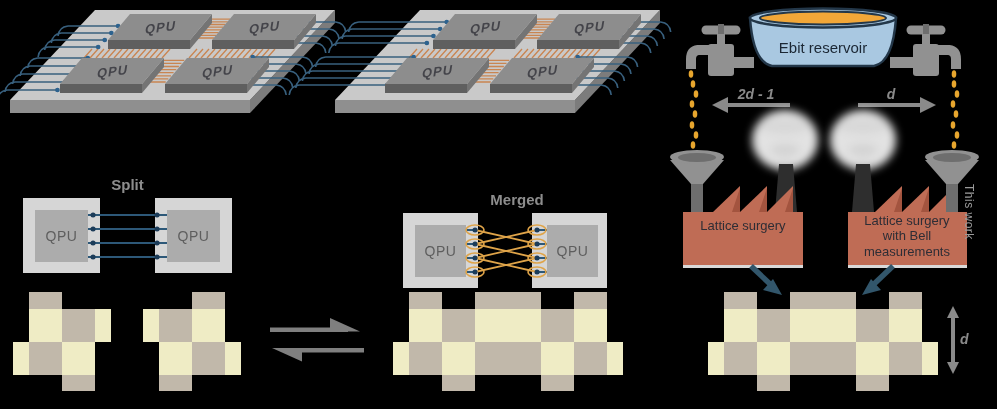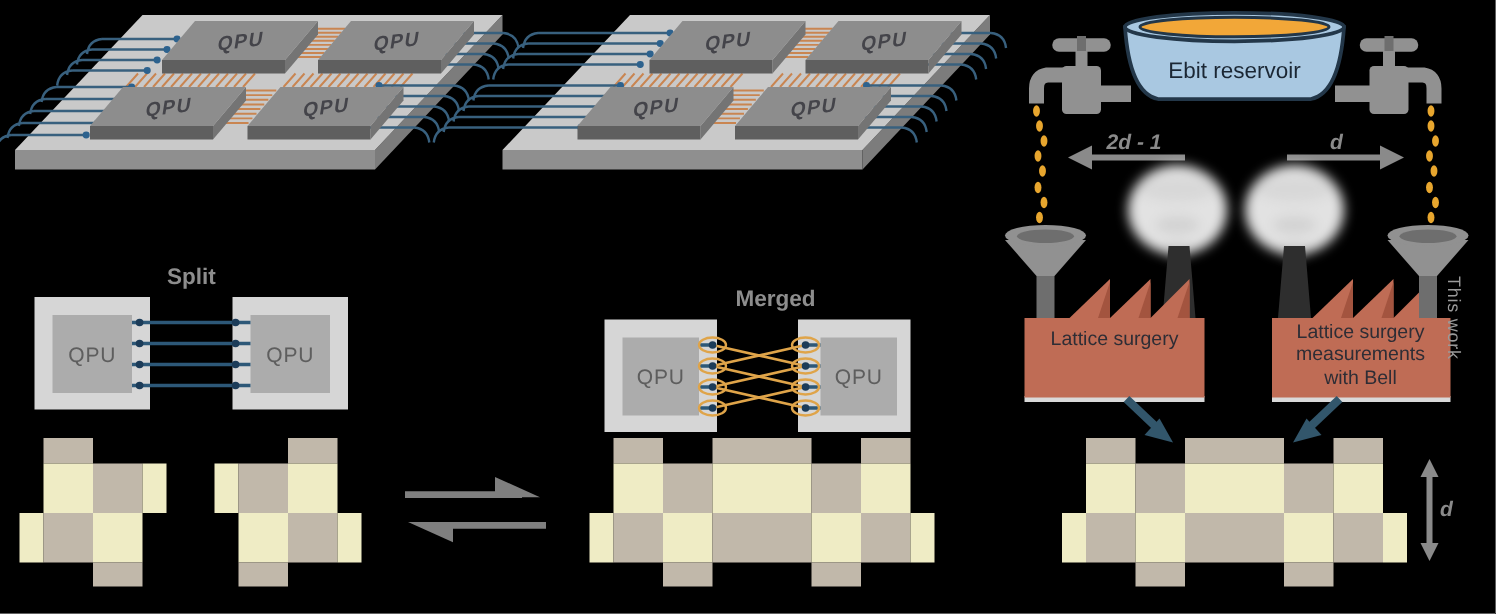--- a/index.html
+++ b/index.html
@@ -384,19 +384,19 @@
   </svg>
 
   <div class="res-label" style="left:760px;top:39px;width:126px;">Ebit reservoir</div>
   <div class="flow-label" style="left:726px;top:86px;width:60px;">2d - 1</div>
   <div class="flow-label" style="left:861px;top:86px;width:60px;">d</div>
   <div class="factory-label" style="left:688px;top:218px;width:110px;">
     <div>Lattice surgery</div>
   </div>
   <div class="factory-label" style="left:850px;top:213px;width:114px;">
     <div>Lattice surgery</div>
+    <div>with Bell</div>
     <div>measurements</div>
-    <div>with Bell</div>
   </div>
   <div class="side-note" style="left:962px;top:184px;height:80px;">This work</div>
   <div class="dist-label" style="left:960px;top:331px;width:20px;">d</div>
 
 </div>
 
 </body></html>

